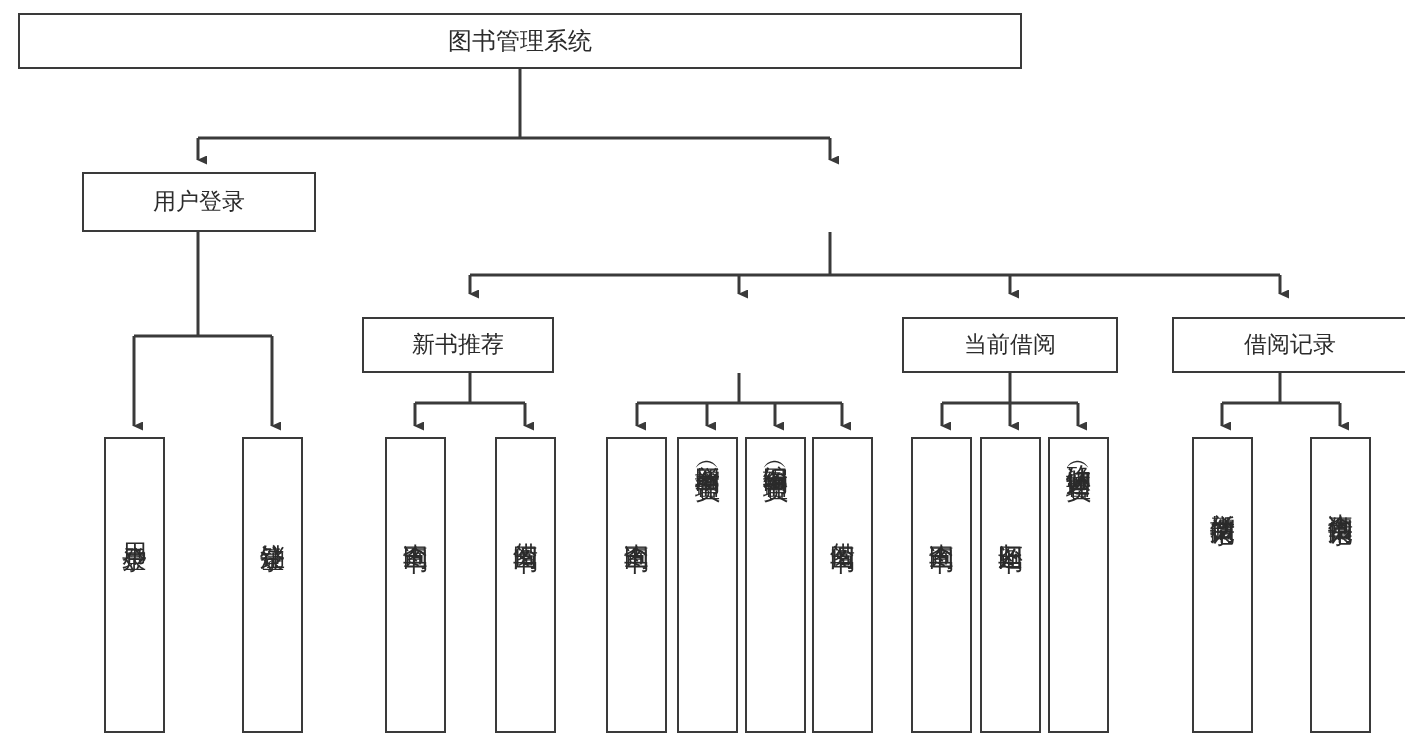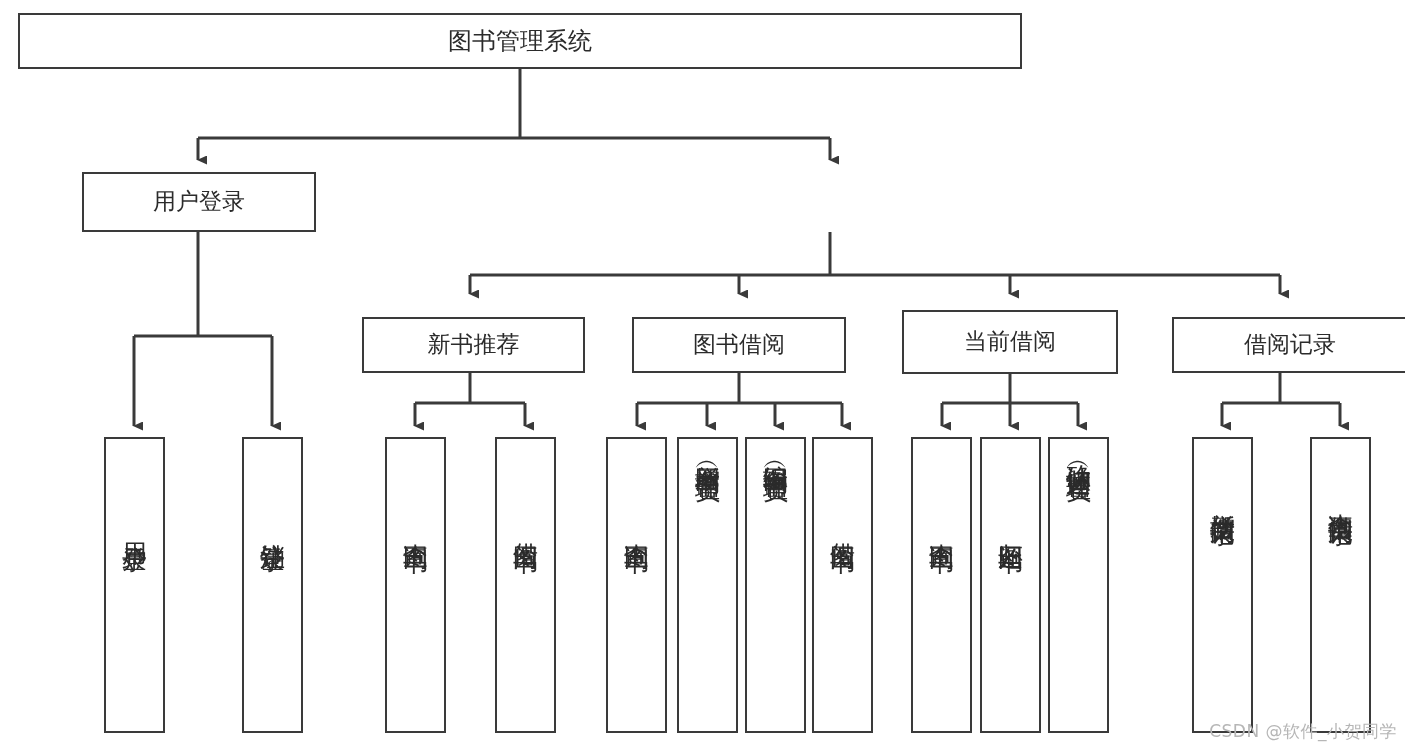--- a/index.html
+++ b/index.html
@@ -136,27 +136,24 @@
   </svg>
 
   <div class="node root horizontal" style="left:18px; top:13px; width:1004px; height:56px;">
     <span class="node-label">图书管理系统</span>
   </div>
 
   <div class="node horizontal" style="left:82px; top:172px; width:234px; height:60px;">
     <span class="node-label">用户登录</span>
   </div>
 
-  <div class="node horizontal" style="left:362px; top:317px; width:223px; height:56px;">
+  <div class="node horizontal" style="left:362px; top:317px; width:192px; height:56px;">
     <span class="node-label">新书推荐</span>
   </div>
-  <div class="node horizontal" style="left:632px; top:317px; width:214px; height:56px;">
-    <span class="node-label">图书借阅</span>
-  </div>
-  <div class="node horizontal" style="left:902px; top:310px; width:216px; height:64px;">
+  <div class="node horizontal" style="left:902px; top:317px; width:216px; height:56px;">
     <span class="node-label">当前借阅</span>
   </div>
   <div class="node horizontal" style="left:1172px; top:317px; width:236px; height:56px;">
     <span class="node-label">借阅记录</span>
   </div>
 
   <div class="node vertical mid" style="left:104px; top:437px; width:61px; height:296px;">
     <span class="node-label">用户登录</span>
   </div>
   <div class="node vertical mid" style="left:242px; top:437px; width:61px; height:296px;">
@@ -193,15 +190,14 @@
     <span class="node-label">确认归还（管理员）</span>
   </div>
 
   <div class="node vertical midshort" style="left:1192px; top:437px; width:61px; height:296px;">
     <span class="node-label">新增借阅记录</span>
   </div>
   <div class="node vertical midshort" style="left:1310px; top:437px; width:61px; height:296px;">
     <span class="node-label">查询借阅记录</span>
   </div>
 
-  <div class="watermark">CSDN @软件_小贺同学</div>
 
 </div>
 
 </body></html>

